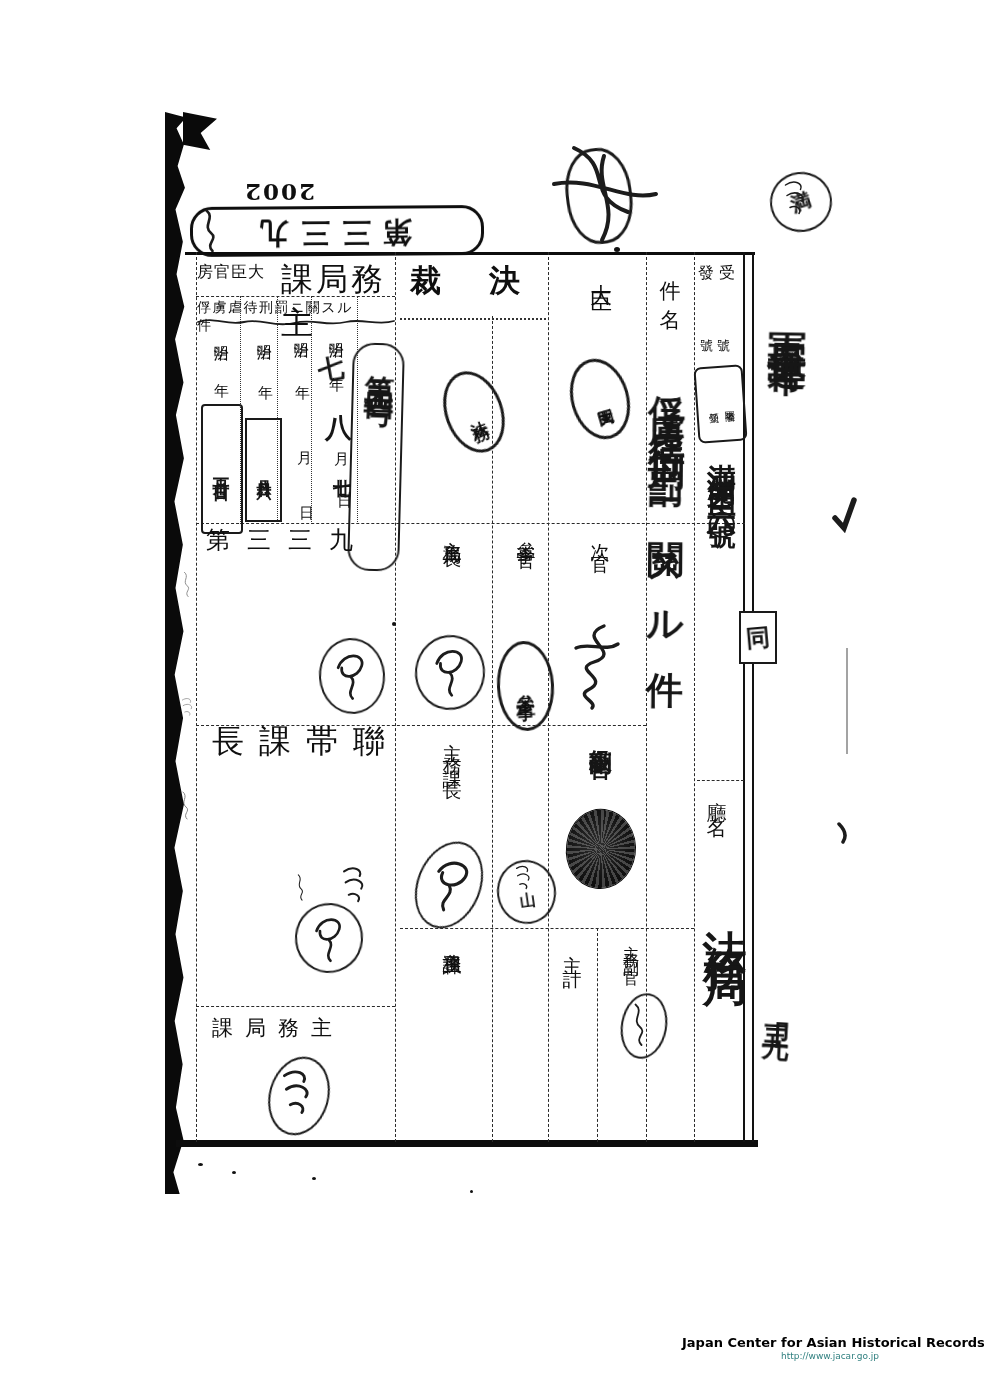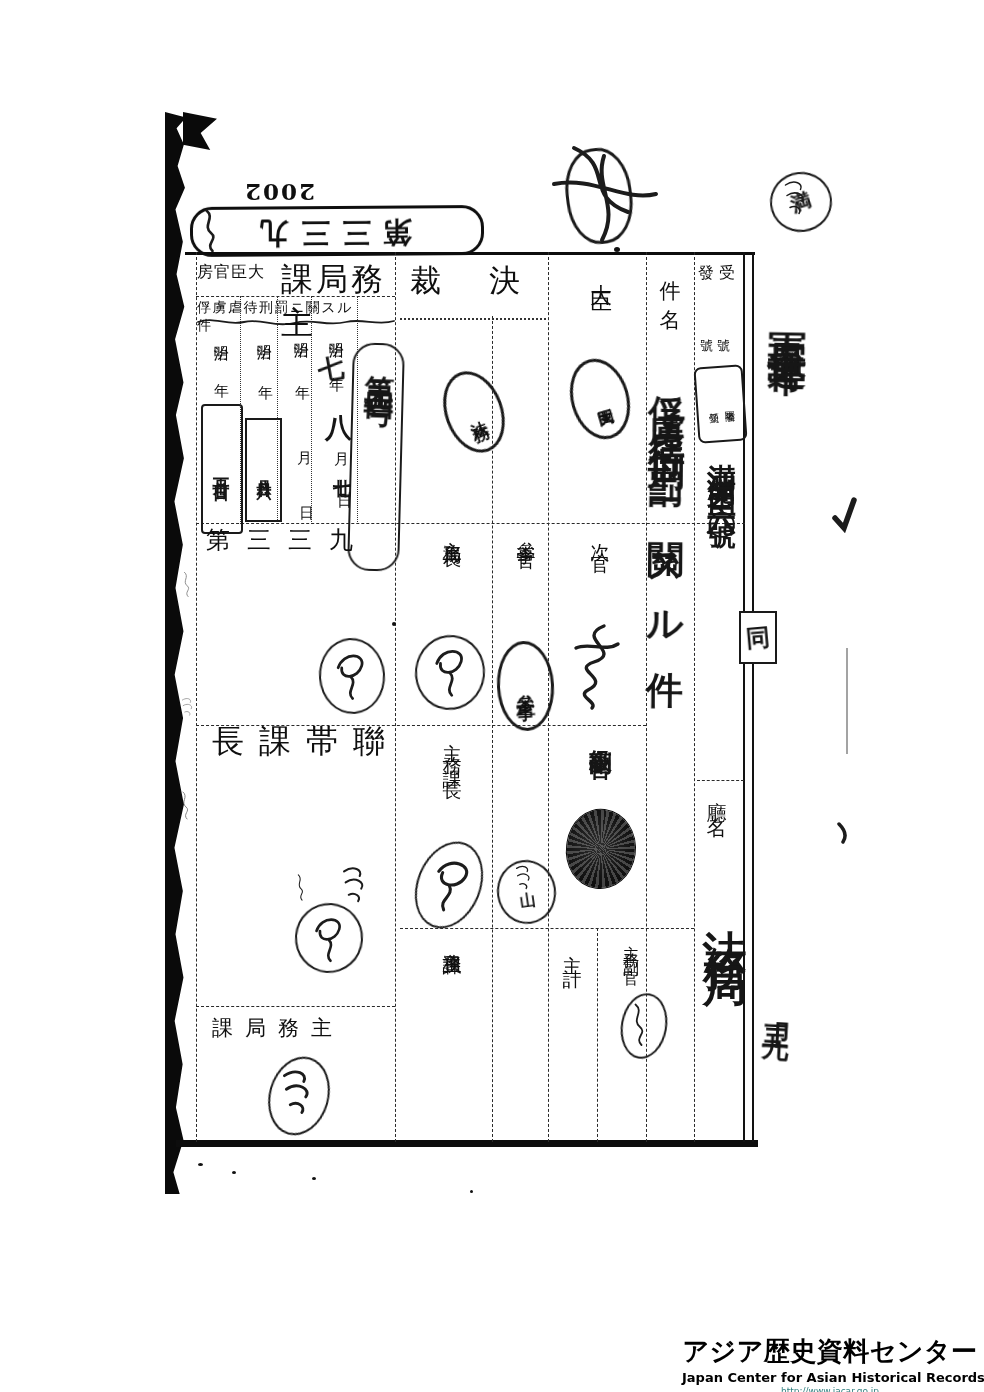--- a/index.html
+++ b/index.html
@@ -149,21 +149,21 @@
   <svg class="squig" style="left:305px;top:910px;" width="44" height="56" viewBox="0 0 40 64">
       <use href="#sqB"></use>
     </svg>
 
   <div class="abs print" style="left:212px;top:1014px;font-size:21px;letter-spacing:12px;">課局務主</div>
   <div class="seal" style="left:269px;top:1056px;width:56px;height:76px;transform:rotate(16deg);"></div>
   <svg class="squig" style="left:278px;top:1064px;" width="40" height="62" viewBox="0 0 40 64">
       <use href="#sqC"></use>
     </svg>
 
-  <div class="abs print" style="left:410px;top:260px;font-size:31px;letter-spacing:48px;font-weight:normal;white-space:nowrap;">裁決</div>
+  <div class="abs print" style="left:410px;top:260px;font-size:31px;letter-spacing:48px;font-weight:bold;white-space:nowrap;">裁決</div>
 
   <div class="seal" style="left:445px;top:370px;width:52px;height:78px;border-width:3px;transform:rotate(-20deg);">
     <span class="v print" style="font-size:17px;font-weight:bold;letter-spacing:4px;">法務</span>
   </div>
 
   <div class="abs v print" style="left:440px;top:526px;font-size:19px;height:104px;letter-spacing:3px;">主務局長</div>
   <div class="seal" style="left:415px;top:635px;width:66px;height:71px;transform:rotate(6deg);"></div>
   <svg class="squig" style="left:424px;top:641px;" width="48" height="60" viewBox="0 0 40 64">
       <use href="#sqB"></use>
     </svg>
@@ -254,18 +254,17 @@
     </svg>
 
   <div class="speck" style="left:614px;top:247px;width:6px;height:5px;"></div>
   <div class="speck" style="left:392px;top:622px;width:4px;height:4px;"></div>
   <div class="speck" style="left:198px;top:1163px;width:5px;height:3px;"></div>
   <div class="speck" style="left:232px;top:1171px;width:4px;height:3px;"></div>
   <div class="speck" style="left:312px;top:1177px;width:4px;height:3px;"></div>
   <div class="speck" style="left:470px;top:1190px;width:3px;height:3px;"></div>
 
   <div class="footer">
-    <div class="jp">アジア歴史資料センター</div>
     <div class="en">Japan Center for Asian Historical Records</div>
     <div class="url">http://www.jacar.go.jp</div>
   </div>
 
 </div>
 
 </body></html>

